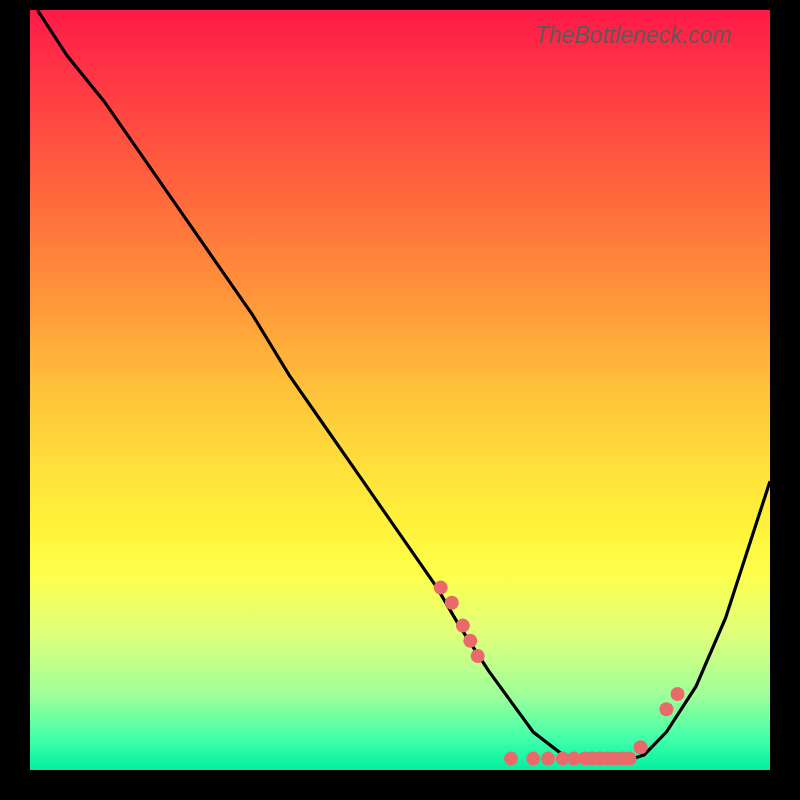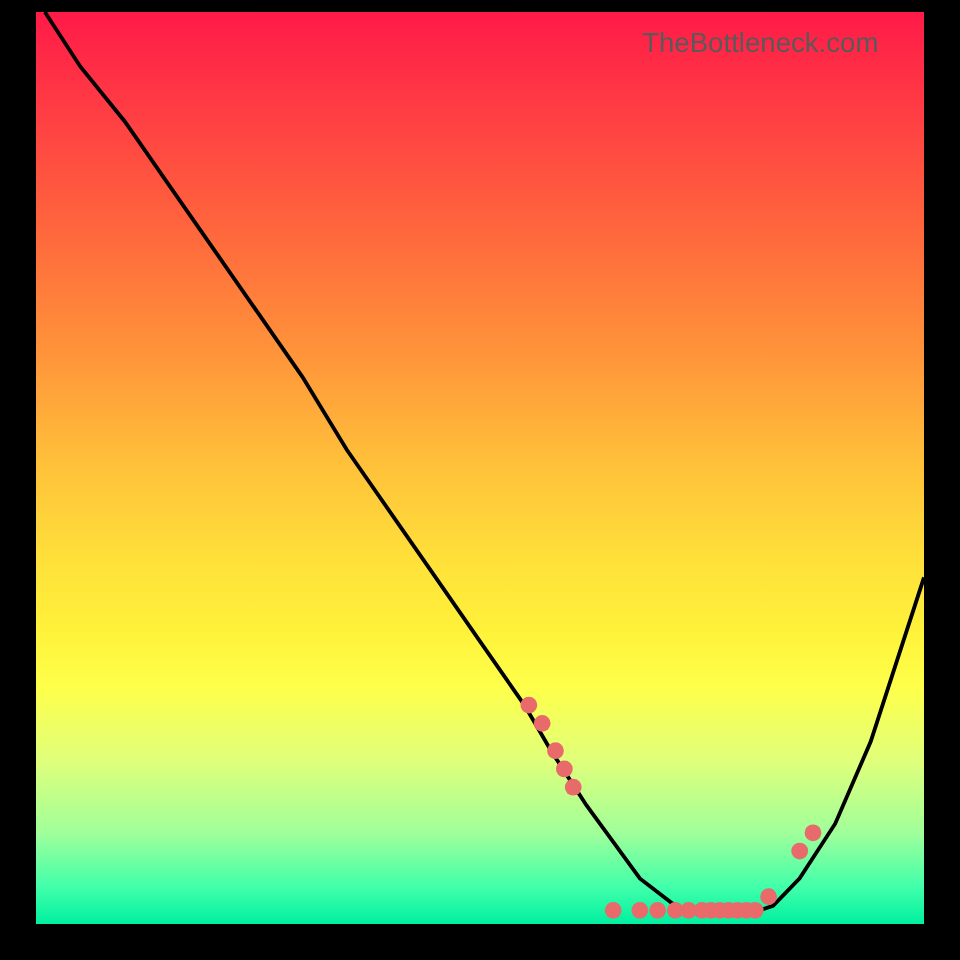--- a/index.html
+++ b/index.html
@@ -40,20 +40,21 @@
   }
   .watermark {
     position: absolute;
     top: 12px;
     right: 38px;
     color: #5a5a5a;
     font-size: 23px;
     font-weight: normal;
     letter-spacing: 0px;
     z-index: 10;
+    font-style: italic;
   }
   svg.overlay {
     position: absolute;
     left: 0;
     top: 0;
     width: 740px;
     height: 760px;
   }
 </style>
 </head>

